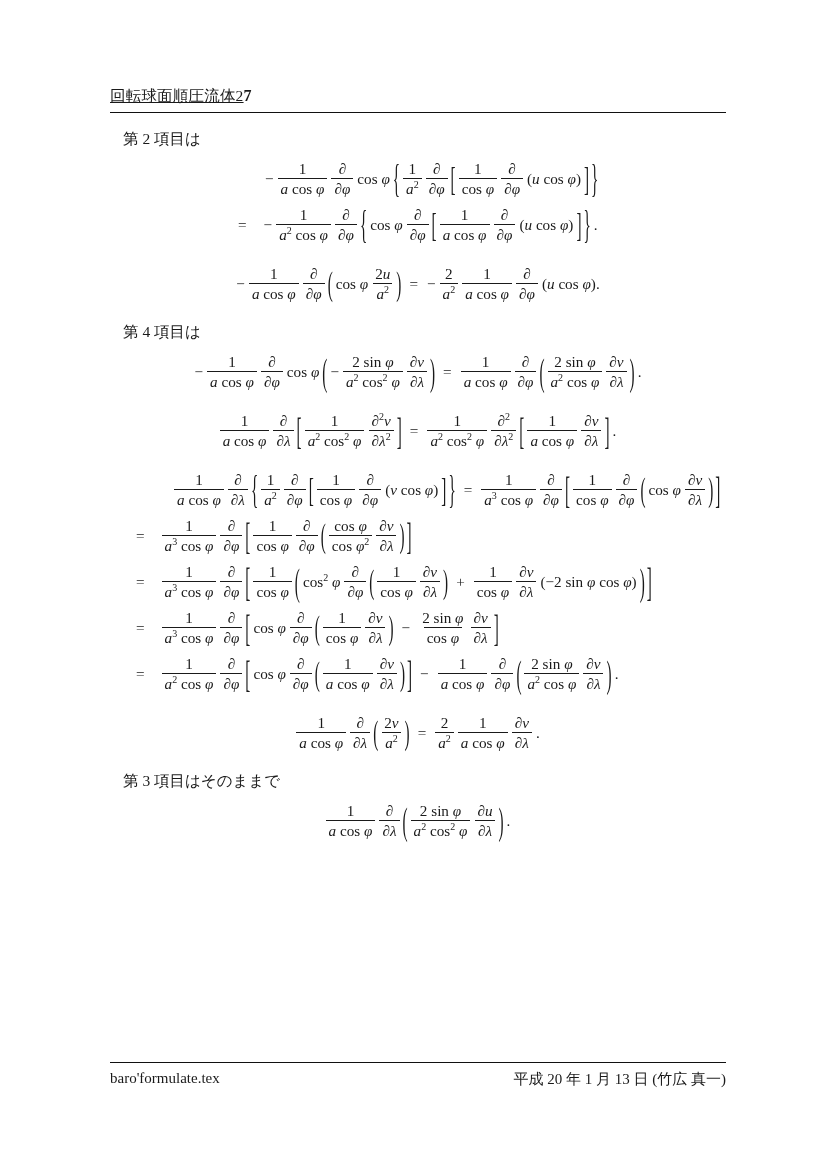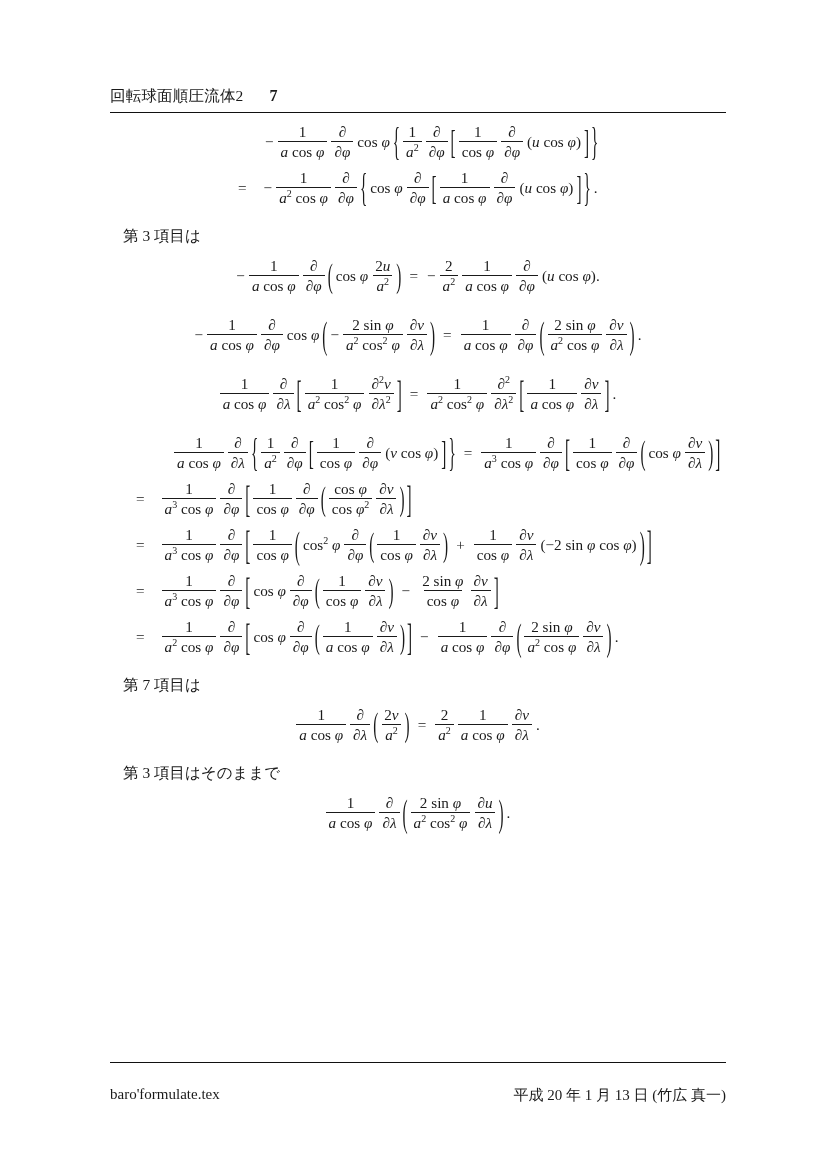--- a/index.html
+++ b/index.html
@@ -2,21 +2,21 @@
 <html><head>
 <meta charset="utf-8">
 <style>
   html,body{margin:0;padding:0;background:#888;}
   .page{position:relative;width:826px;height:1169px;background:#ffffff;margin:0 auto;
         box-sizing:border-box;padding:86px 100px 0 110px;
         font-family:"Liberation Serif","DejaVu Serif",serif;color:#1a1a1a;overflow:hidden;}
   
   .hdr{display:flex;align-items:baseline;border-bottom:1.4px solid #111;padding-bottom:5px;
        font-size:15.5px;letter-spacing:.2px;}
-  .hdr .t1{margin-right:26px;}
+  .hdr .t1{text-decoration:underline;}
   .hdr .t2{flex:1;}
   .hdr .pg{font-weight:bold;font-size:16px;}
   
   .section-label{font-size:15.5px;margin:16px 0 4px;text-indent:13px;}
   .eq-block{margin:6px 0 14px;font-size:15.2px;}
   .eq-line{display:flex;align-items:center;justify-content:center;min-height:45px;margin:1px 0;
            white-space:nowrap;}
   .left2 .eq-line{justify-content:flex-start;padding-left:128px;}
   .left2 .eq-line:first-child{padding-left:153px;}
   .left6 .eq-line{justify-content:flex-start;padding-left:26px;}
@@ -27,33 +27,34 @@
   sup{font-size:10px;line-height:0;}
   .fr{display:inline-flex;flex-direction:column;align-items:center;vertical-align:middle;
       margin:0 2px;line-height:1.12;text-align:center;}
   .fr .nu{padding:0 3px 1px;}
   .fr .de{padding:1px 3px 0;border-top:1px solid #1a1a1a;}
   .bd{display:inline-block;margin:0 1px;font-weight:400;}
   .op{margin:0 7px;}
   .rel{margin-right:15px;}
   
   .ftr{position:absolute;left:110px;right:100px;top:1062px;border-top:1.2px solid #111;
-       padding-top:23px;display:flex;justify-content:space-between;font-size:15px;}
+       padding-top:7px;display:flex;justify-content:space-between;font-size:15px;}
 </style>
 </head>
 <body>
 
 <div class="page">
   <div class="hdr">
     <span class="t1">回転球面順圧流体2</span>
     <span class="pg">7</span>
   </div>
 
   <main id="sections">
       <section>
+        <div class="section-label">第 2 項目は</div>
         <div class="eq-block left2">
           <div class="eq-line">
             <span class="tok">−</span>
             <span class="fr">
               <span class="nu">1</span>
               <span class="de"><i>a</i> cos <i>φ</i></span>
             </span>
             <span class="fr">
               <span class="nu"><i>∂</i></span>
               <span class="de"><i>∂φ</i></span>
@@ -108,21 +109,20 @@
               <span class="de"><i>∂φ</i></span>
             </span>
             <span class="tok">(<i>u</i> cos <i>φ</i>)</span>
             <span class="bd" style="transform: scaleY(2.2);">]</span>
             <span class="bd" style="transform: scaleY(2.6);">}</span>
             <span class="tok">.</span>
           </div>
         </div>
       </section>
       <section>
-        <div class="section-label">第 3 項目は</div>
         <div class="eq-block">
           <div class="eq-line">
             <span class="tok">−</span>
             <span class="fr">
               <span class="nu">1</span>
               <span class="de"><i>a</i> cos <i>φ</i></span>
             </span>
             <span class="fr">
               <span class="nu"><i>∂</i></span>
               <span class="de"><i>∂φ</i></span>
@@ -146,20 +146,21 @@
             </span>
             <span class="fr">
               <span class="nu"><i>∂</i></span>
               <span class="de"><i>∂φ</i></span>
             </span>
             <span class="tok">(<i>u</i> cos <i>φ</i>).</span>
           </div>
         </div>
       </section>
       <section>
+        <div class="section-label">第 4 項目は</div>
         <div class="eq-block">
           <div class="eq-line">
             <span class="tok">−</span>
             <span class="fr">
               <span class="nu">1</span>
               <span class="de"><i>a</i> cos <i>φ</i></span>
             </span>
             <span class="fr">
               <span class="nu"><i>∂</i></span>
               <span class="de"><i>∂φ</i></span>
@@ -458,21 +459,20 @@
             <span class="fr">
               <span class="nu"><i>∂v</i></span>
               <span class="de"><i>∂λ</i></span>
             </span>
             <span class="bd" style="transform: scaleY(2.5);">)</span>
             <span class="tok">.</span>
           </div>
         </div>
       </section>
       <section>
-        <div class="section-label">第 7 項目は</div>
         <div class="eq-block">
           <div class="eq-line">
             <span class="fr">
               <span class="nu">1</span>
               <span class="de"><i>a</i> cos <i>φ</i></span>
             </span>
             <span class="fr">
               <span class="nu"><i>∂</i></span>
               <span class="de"><i>∂λ</i></span>
             </span>

